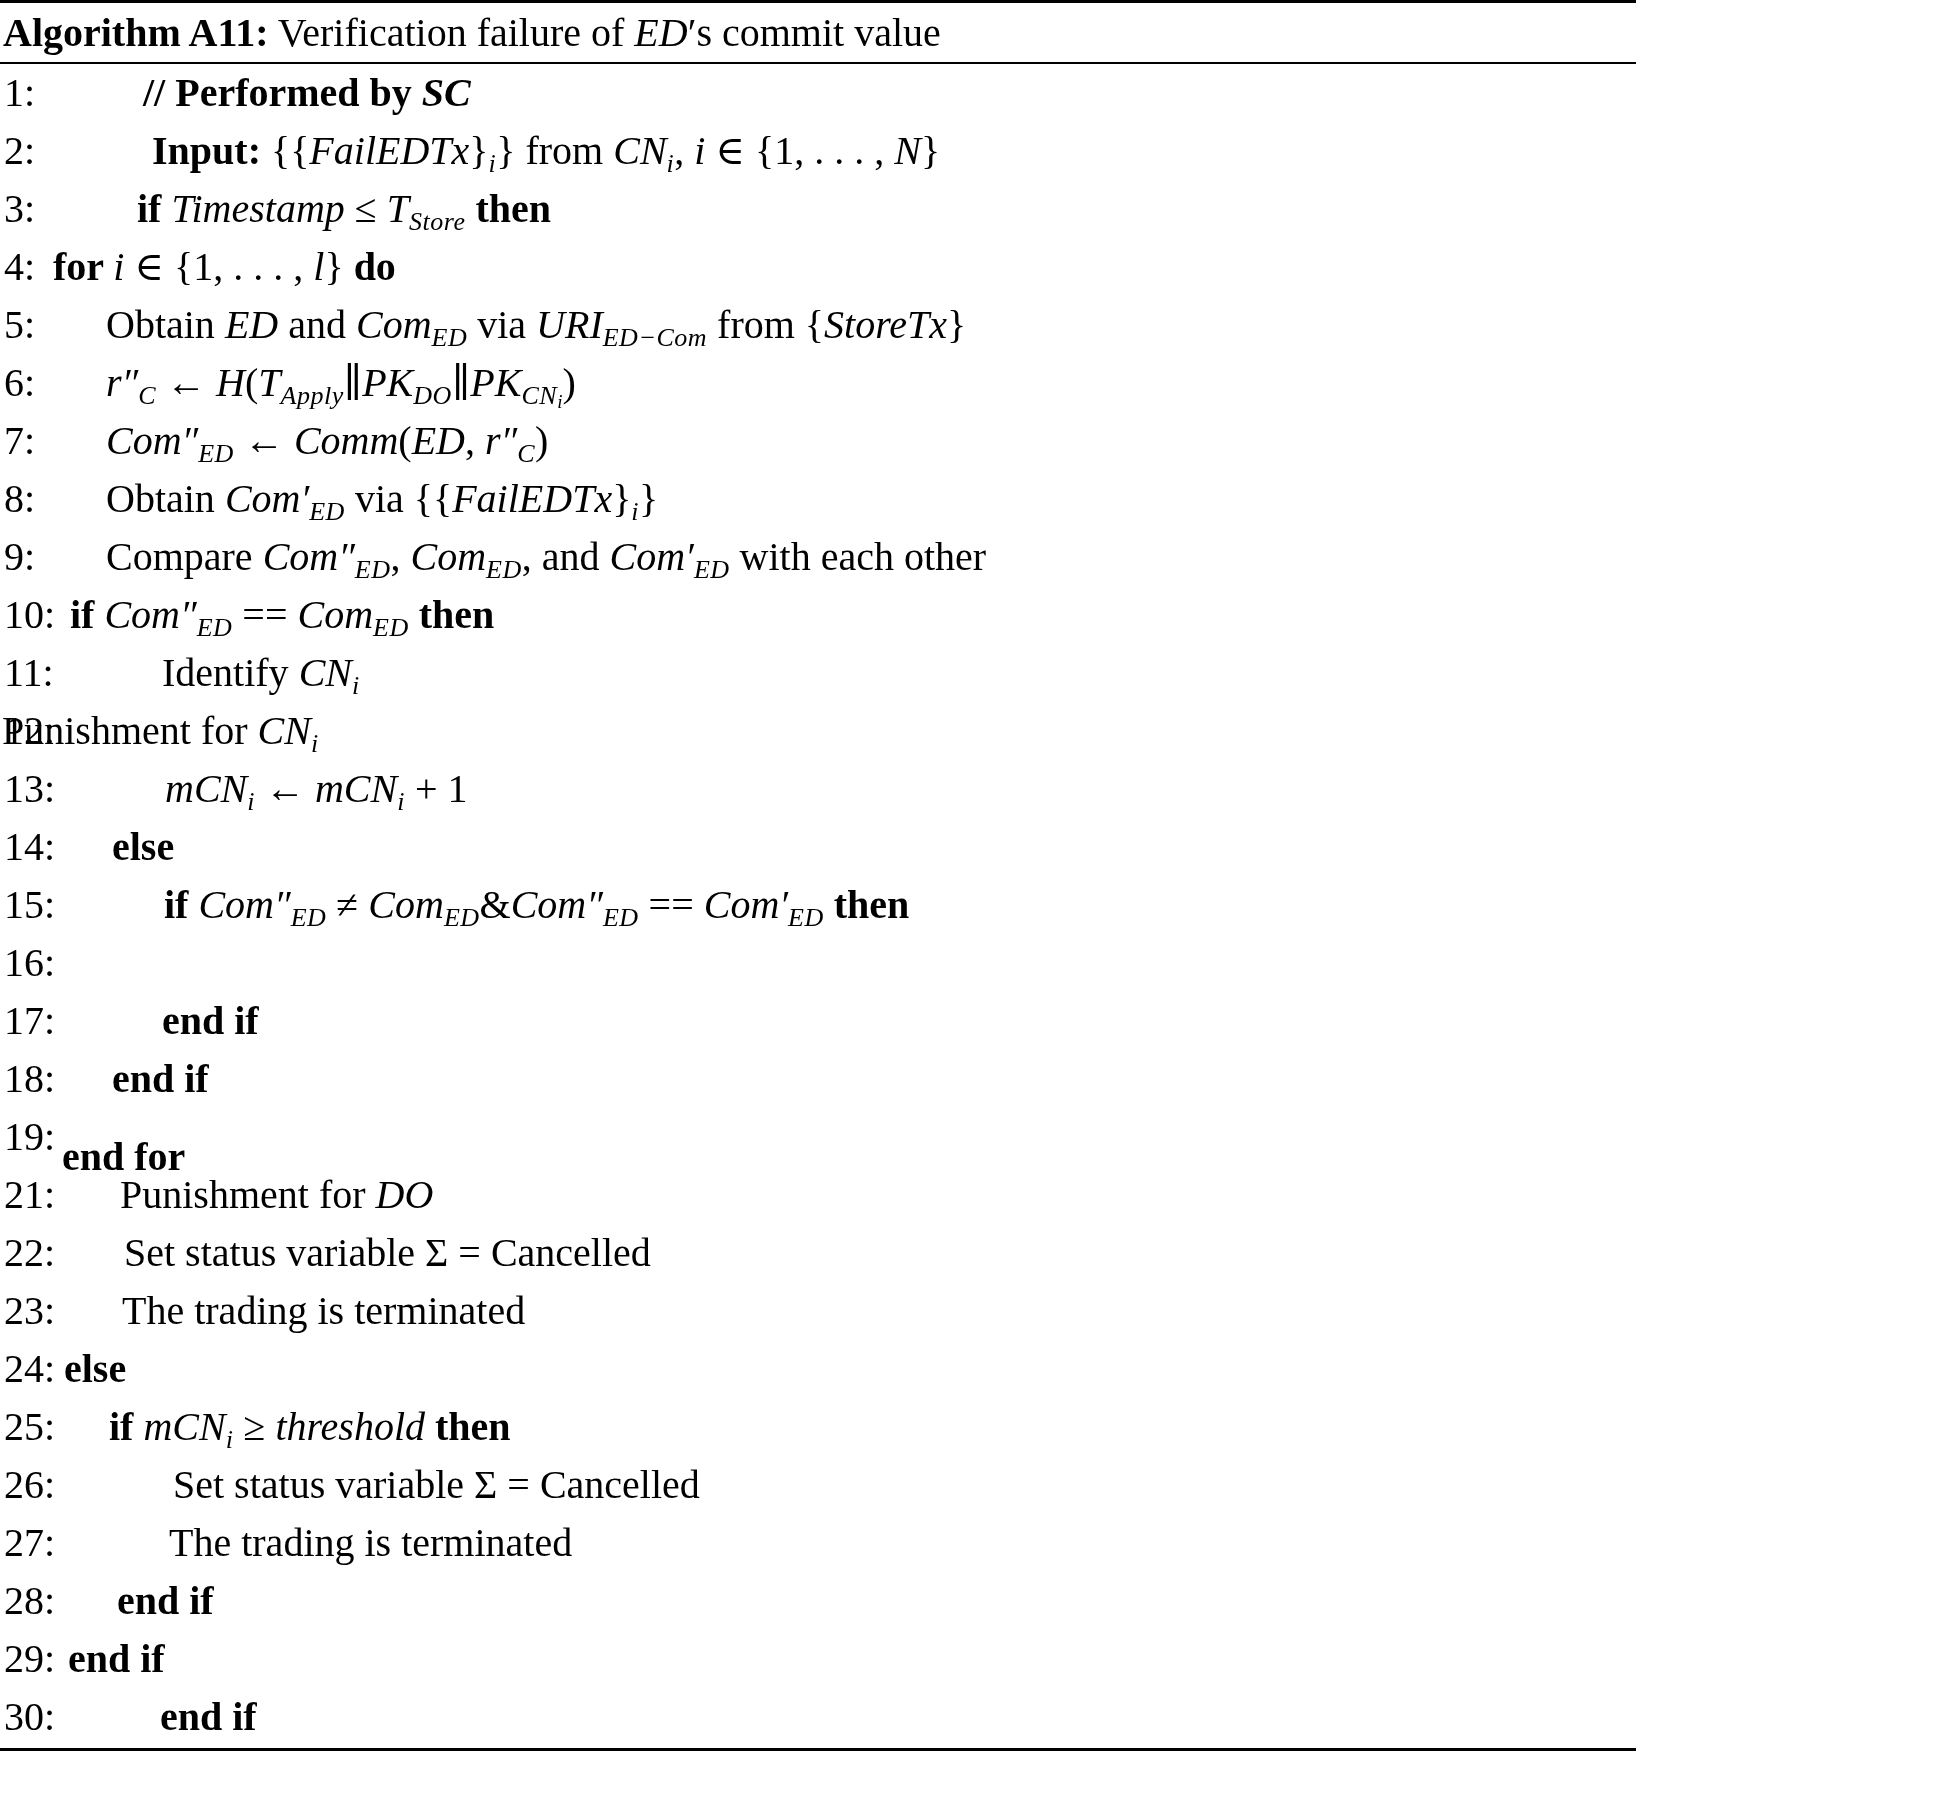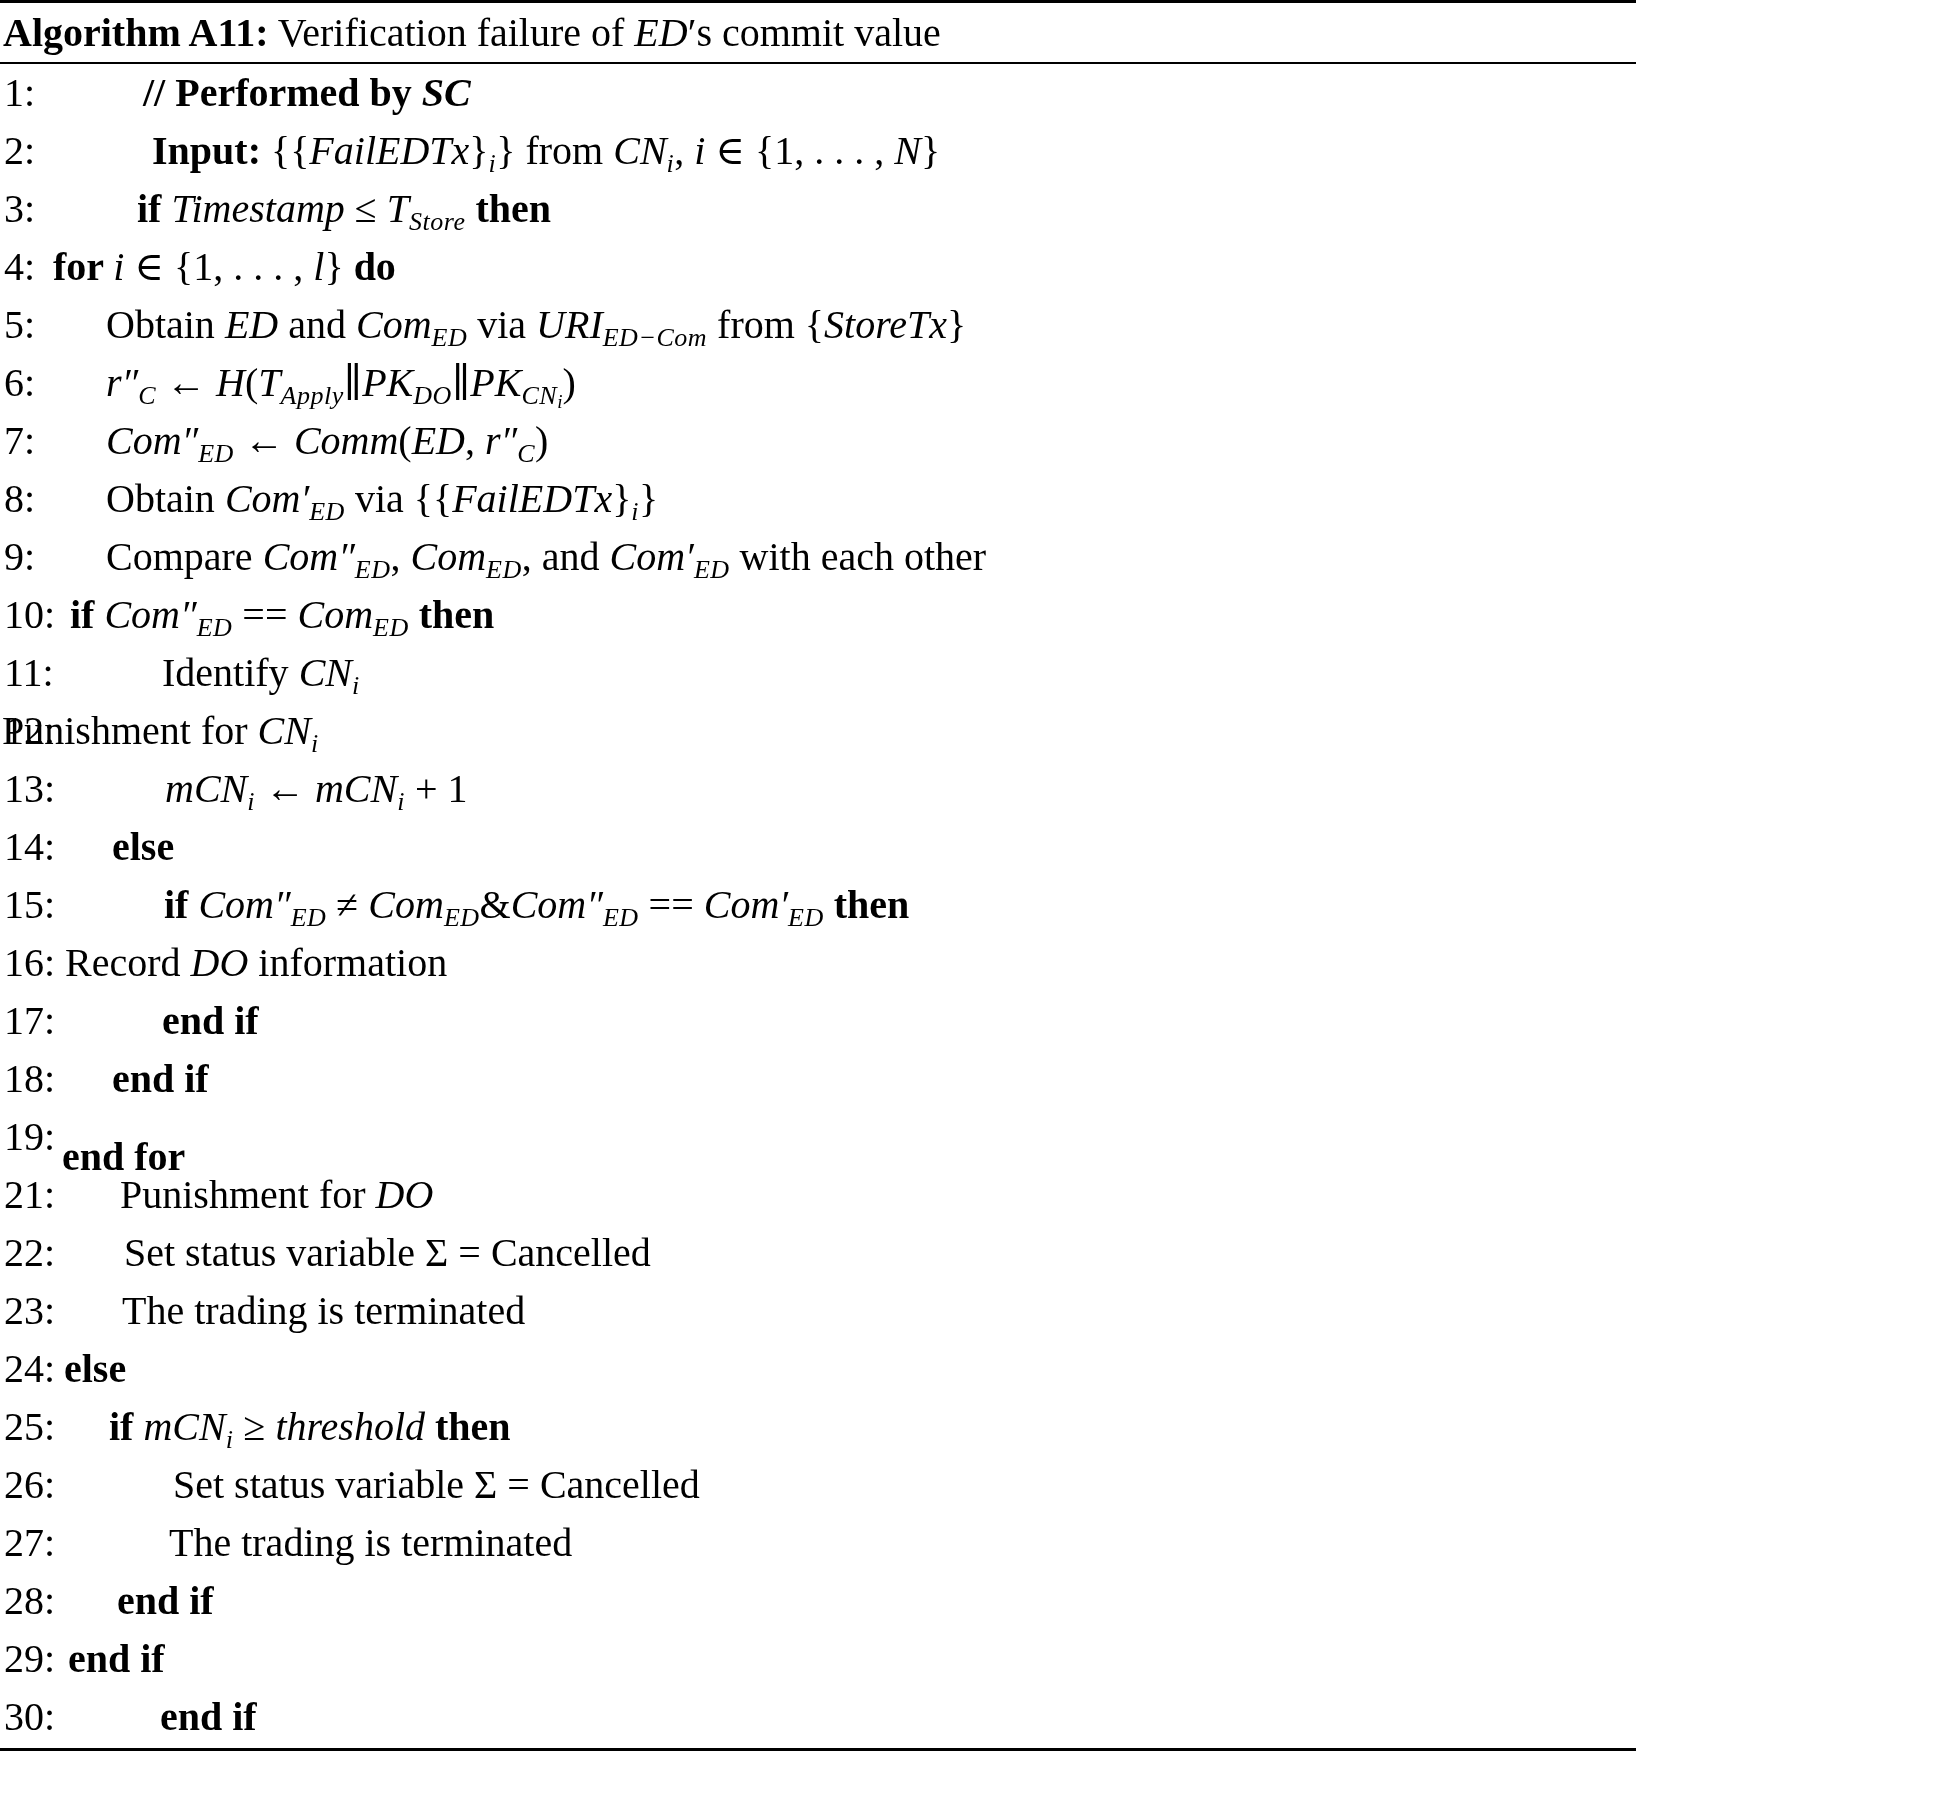--- a/index.html
+++ b/index.html
@@ -73,21 +73,21 @@
       <div class="algo-row"><span class="lineno">6:</span><span class="line-content" style="margin-left: 104px;"><span class="it">r″</span><span class="it sub">C</span><span class="rm"> ← </span><span class="it">H</span><span class="rm">(</span><span class="it">T</span><span class="it sub">Apply</span><span class="rm">∥</span><span class="it">PK</span><span class="it sub">DO</span><span class="rm">∥</span><span class="it">PK</span><span class="it sub">CN</span><span class="it ssub">i</span><span class="rm">)</span></span></div>
       <div class="algo-row"><span class="lineno">7:</span><span class="line-content" style="margin-left: 104px;"><span class="it">Com″</span><span class="it sub">ED</span><span class="rm"> ← </span><span class="it">Comm</span><span class="rm">(</span><span class="it">ED</span><span class="rm">, </span><span class="it">r″</span><span class="it sub">C</span><span class="rm">)</span></span></div>
       <div class="algo-row"><span class="lineno">8:</span><span class="line-content" style="margin-left: 104px;"><span class="rm">Obtain </span><span class="it">Com′</span><span class="it sub">ED</span><span class="rm"> via </span><span class="rm">{{</span><span class="it">FailEDTx</span><span class="rm">}</span><span class="it sub">i</span><span class="rm">}</span></span></div>
       <div class="algo-row"><span class="lineno">9:</span><span class="line-content" style="margin-left: 104px;"><span class="rm">Compare </span><span class="it">Com″</span><span class="it sub">ED</span><span class="rm">, </span><span class="it">Com</span><span class="it sub">ED</span><span class="rm">, and </span><span class="it">Com′</span><span class="it sub">ED</span><span class="rm"> with each other</span></span></div>
       <div class="algo-row"><span class="lineno">10:</span><span class="line-content" style="margin-left: 68px;"><span class="kw">if </span><span class="it">Com″</span><span class="it sub">ED</span><span class="rm"> == </span><span class="it">Com</span><span class="it sub">ED</span><span class="rm"> </span><span class="kw">then</span></span></div>
       <div class="algo-row"><span class="lineno">11:</span><span class="line-content" style="margin-left: 160px;"><span class="rm">Identify </span><span class="it">CN</span><span class="it sub">i</span></span></div>
       <div class="algo-row"><span class="lineno">12:</span><span class="line-content" style=""><span class="rm">Punishment for </span><span class="it">CN</span><span class="it sub">i</span></span></div>
       <div class="algo-row"><span class="lineno">13:</span><span class="line-content" style="margin-left: 163px;"><span class="it">mCN</span><span class="it sub">i</span><span class="rm"> ← </span><span class="it">mCN</span><span class="it sub">i</span><span class="rm"> + 1</span></span></div>
       <div class="algo-row"><span class="lineno">14:</span><span class="line-content" style="margin-left: 110px;"><span class="kw">else</span></span></div>
       <div class="algo-row"><span class="lineno">15:</span><span class="line-content" style="margin-left: 162px;"><span class="kw">if </span><span class="it">Com″</span><span class="it sub">ED</span><span class="rm"> ≠ </span><span class="it">Com</span><span class="it sub">ED</span><span class="rm">&amp;</span><span class="it">Com″</span><span class="it sub">ED</span><span class="rm"> == </span><span class="it">Com′</span><span class="it sub">ED</span><span class="rm"> </span><span class="kw">then</span></span></div>
-      <div class="algo-row"><span class="lineno">16:</span><span class="line-content" style="margin-left: 63px;"><span class="rm">Record </span><span class="it">DO</span><span class="rm"> information</span></span></div>
+      <div class="algo-row"><span class="lineno">16:</span></div>
       <div class="algo-row"><span class="lineno">17:</span><span class="line-content" style="margin-left: 160px;"><span class="kw">end if</span></span></div>
       <div class="algo-row"><span class="lineno">18:</span><span class="line-content" style="margin-left: 110px;"><span class="kw">end if</span></span></div>
       <div class="algo-row"><span class="lineno">19:</span><span class="line-content" style="margin-left: 60px; margin-top: 20px;"><span class="kw">end for</span></span></div>
       <div class="algo-row"><span class="lineno">21:</span><span class="line-content" style="margin-left: 118px;"><span class="rm">Punishment for </span><span class="it">DO</span></span></div>
       <div class="algo-row"><span class="lineno">22:</span><span class="line-content" style="margin-left: 122px;"><span class="rm">Set status variable Σ = </span><span class="sans">Cancelled</span></span></div>
       <div class="algo-row"><span class="lineno">23:</span><span class="line-content" style="margin-left: 120px;"><span class="rm">The trading is terminated</span></span></div>
       <div class="algo-row"><span class="lineno">24:</span><span class="line-content" style="margin-left: 62px;"><span class="kw">else</span></span></div>
       <div class="algo-row"><span class="lineno">25:</span><span class="line-content" style="margin-left: 107px;"><span class="kw">if </span><span class="it">mCN</span><span class="it sub">i</span><span class="rm"> ≥ </span><span class="it">threshold</span><span class="rm"> </span><span class="kw">then</span></span></div>
       <div class="algo-row"><span class="lineno">26:</span><span class="line-content" style="margin-left: 171px;"><span class="rm">Set status variable Σ = </span><span class="sans">Cancelled</span></span></div>
       <div class="algo-row"><span class="lineno">27:</span><span class="line-content" style="margin-left: 167px;"><span class="rm">The trading is terminated</span></span></div>

